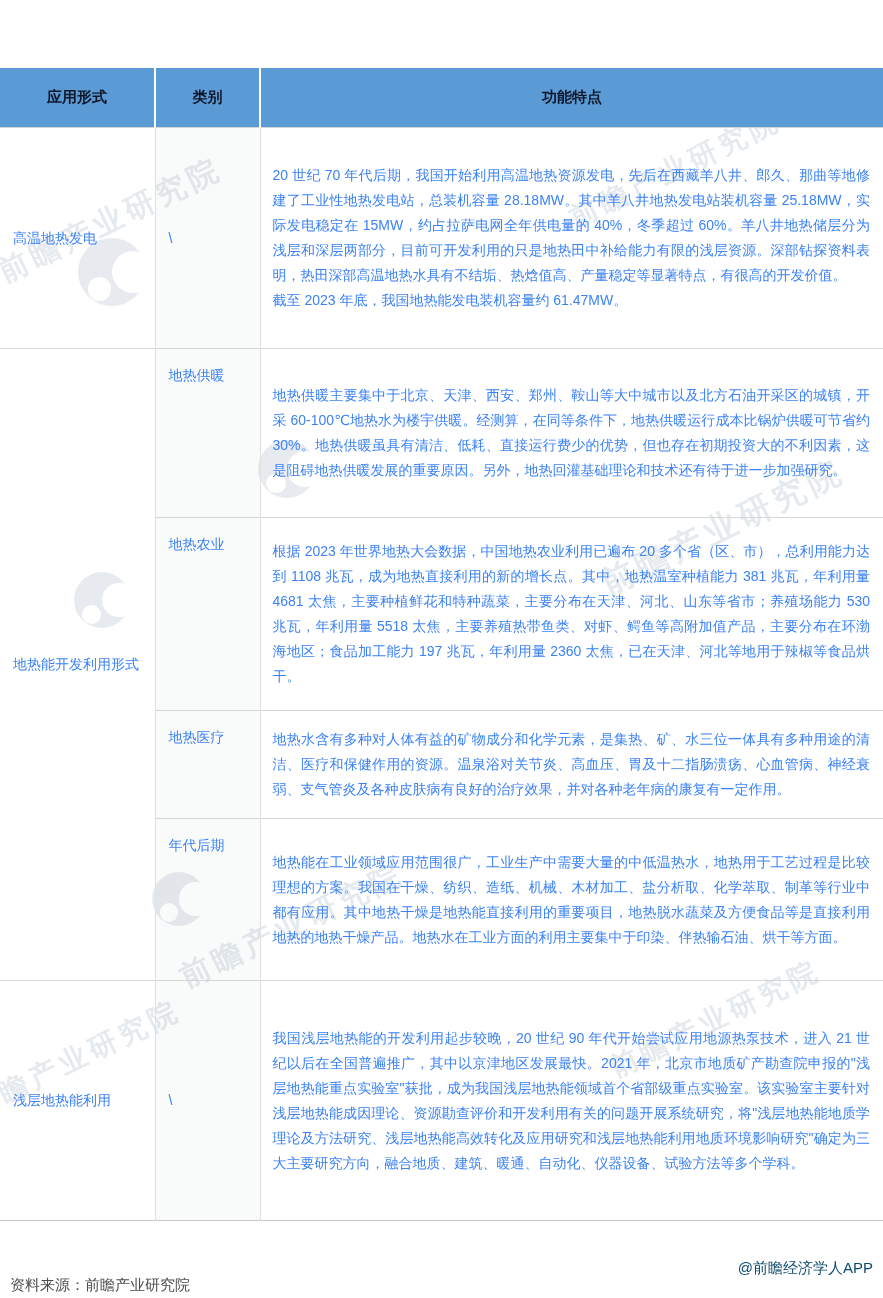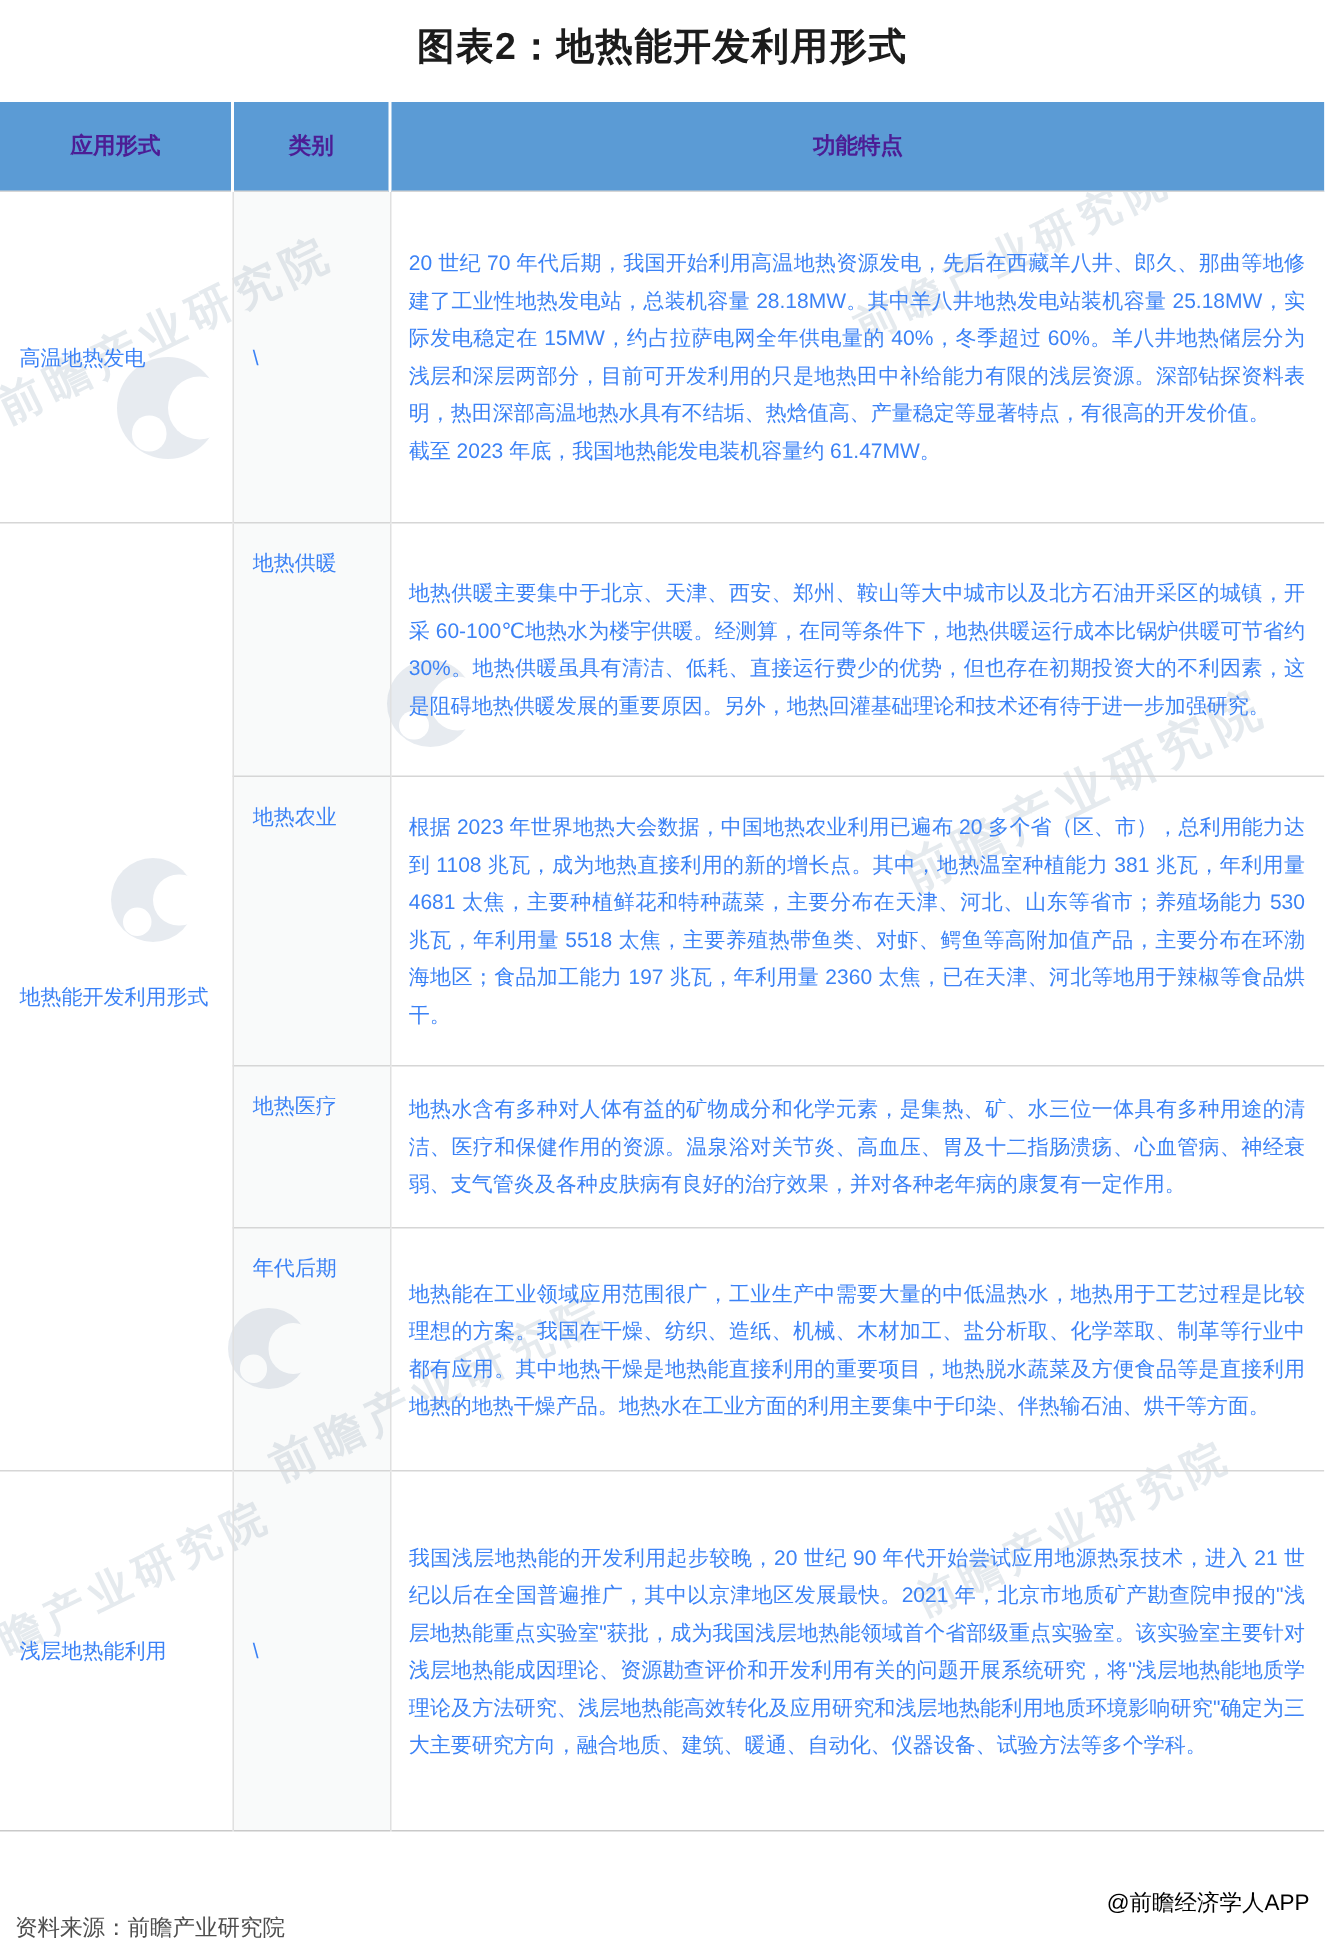--- a/index.html
+++ b/index.html
@@ -19,59 +19,58 @@
     background:#fff;right:-12%;top:19%;}
   .wm-logo::before{content:"";position:absolute;width:34%;height:34%;border-radius:50%;
     background:#fff;left:14%;bottom:8%;}
 
   
   .tbl-wrap{position:absolute;top:68px;left:0;width:883px;z-index:1;}
   table.geo{border-collapse:collapse;table-layout:fixed;width:883px;}
   table.geo col.c1{width:155px}
   table.geo col.c2{width:105px}
   table.geo col.c3{width:623px}
-  th{background:#5b9bd5;color:#4c1d95;font-size:15px;font-weight:bold;
+  th{background:#5b9bd5;color:#0f172a;font-size:15px;font-weight:bold;
      height:57px;text-align:center;border-right:2px solid #ffffff;}
   th:last-child{border-right:none;}
   td{font-size:14px;color:#3b82f6;border-top:1px solid #d6d6d6;background:transparent;}
   tr.r1{height:221px}  tr.r2{height:169px}  tr.r3{height:193px}
   tr.r4{height:108px}  tr.r5{height:162px}  tr.r6{height:240px}
   td.form{vertical-align:middle;padding:6px 8px 6px 13px;line-height:25px;
      border-right:1px solid #e0e0e0;margin-top:18px;}
   td.cat{vertical-align:top;padding:14px 6px 6px 13px;line-height:25px;
      border-right:1px solid #e0e0e0;background:rgba(120,130,140,0.045);}
   td.cat.mid{vertical-align:middle;padding-top:6px;}
   td.feat{vertical-align:middle;padding:10px 13px 10px 12px;line-height:25px;
      text-align:justify;white-space:pre-line;}
   .tbl-bottom{border-bottom:1px solid #c9c9c9;}
 
   
   .footer{position:absolute;top:1245px;left:0;width:883px;height:53px;z-index:1;}
   .src{position:absolute;left:10px;top:31px;font-size:15px;color:#4d4d4d;}
-  .credit{position:absolute;right:10px;top:14px;font-size:15px;color:#000000;}
+  .credit{position:absolute;right:10px;top:14px;font-size:15px;color:#0c4a6e;}
 </style>
 </head>
 <body>
 
 <div class="page">
 
   <div class="wm-layer">
     <span class="wm-text" style="left:-12px;top:200px;font-size:30px;">前瞻产业研究院</span>
     <div class="wm-logo" style="left:78px;top:238px;width:68px;height:68px;"></div>
     <span class="wm-text" style="left:560px;top:150px;font-size:28px;">前瞻产业研究院</span>
     <div class="wm-logo" style="left:258px;top:440px;width:58px;height:58px;"></div>
     <span class="wm-text" style="left:590px;top:505px;">前瞻产业研究院</span>
     <div class="wm-logo" style="left:74px;top:572px;width:56px;height:56px;"></div>
     <span class="wm-text" style="left:170px;top:905px;font-size:30px;">前瞻产业研究院</span>
     <div class="wm-logo" style="left:152px;top:872px;width:54px;height:54px;"></div>
     <span class="wm-text" style="left:600px;top:1000px;font-size:28px;">前瞻产业研究院</span>
     <span class="wm-text" style="left:-40px;top:1040px;font-size:28px;">前瞻产业研究院</span>
   </div>
 
-  <div class="fig-title">图表2：地热能开发利用形式</div>
 
   <div class="tbl-wrap">
     <table class="geo tbl-bottom">
       <colgroup>
           <col class="c1">
           <col class="c2">
           <col class="c3">
         </colgroup>
       <thead>
         <tr>

